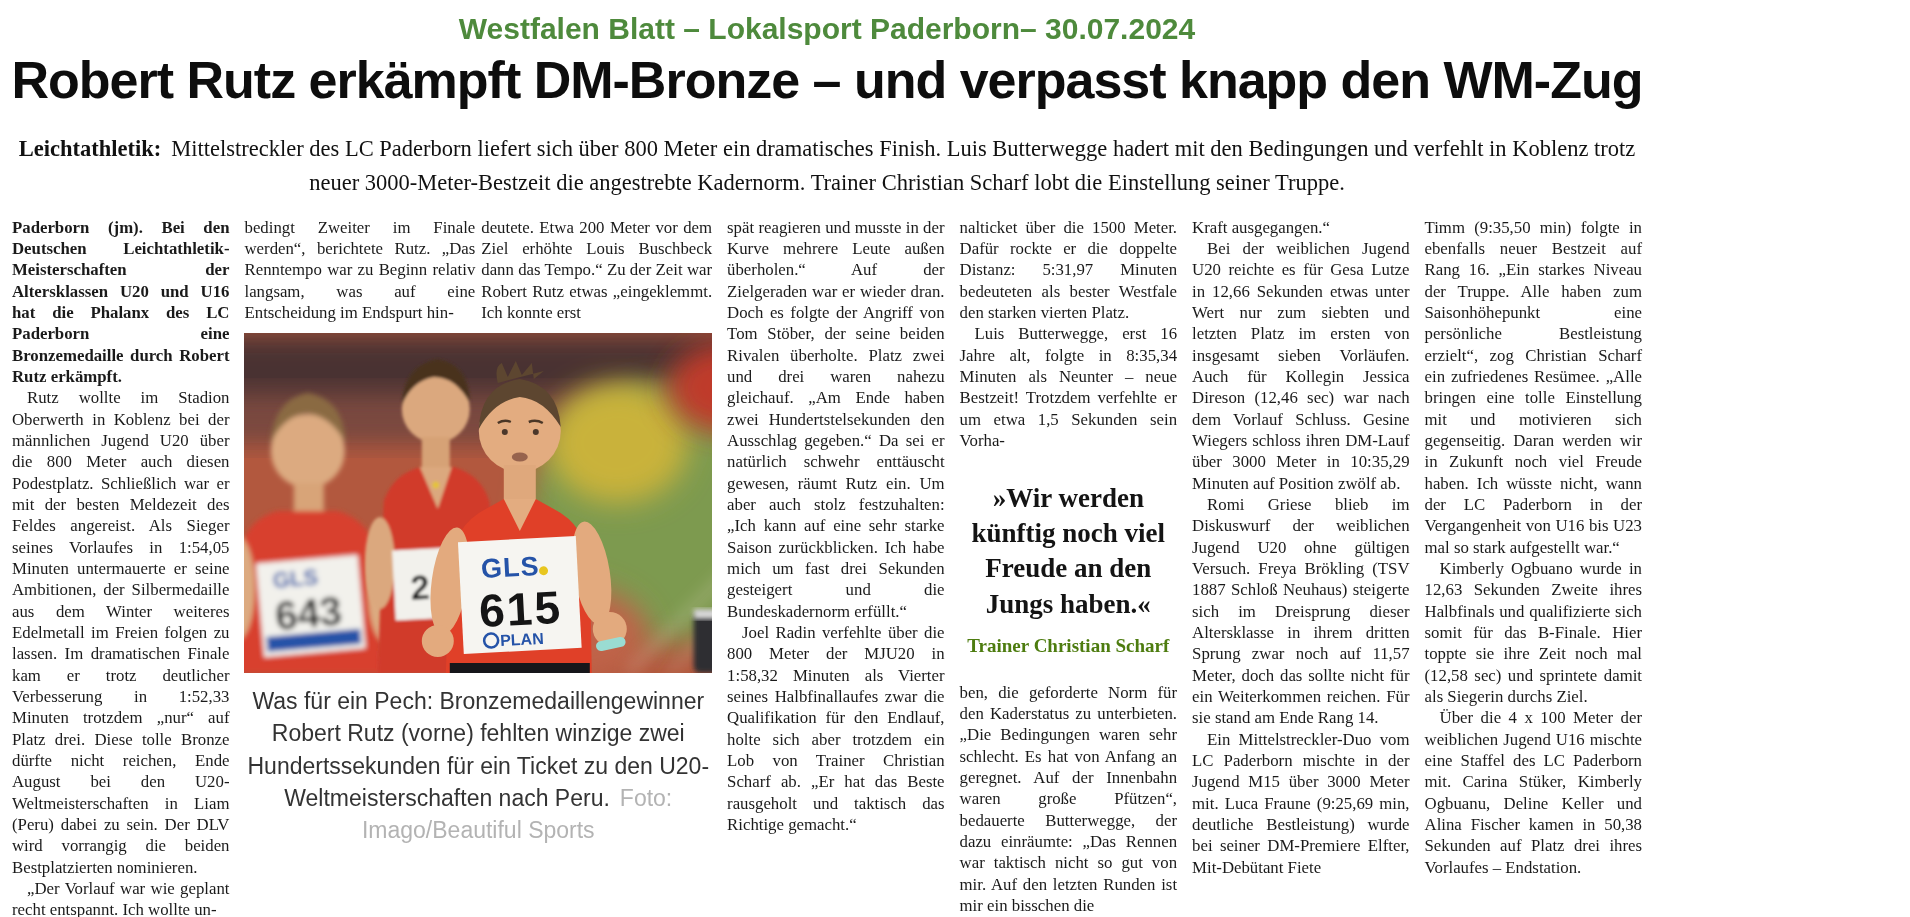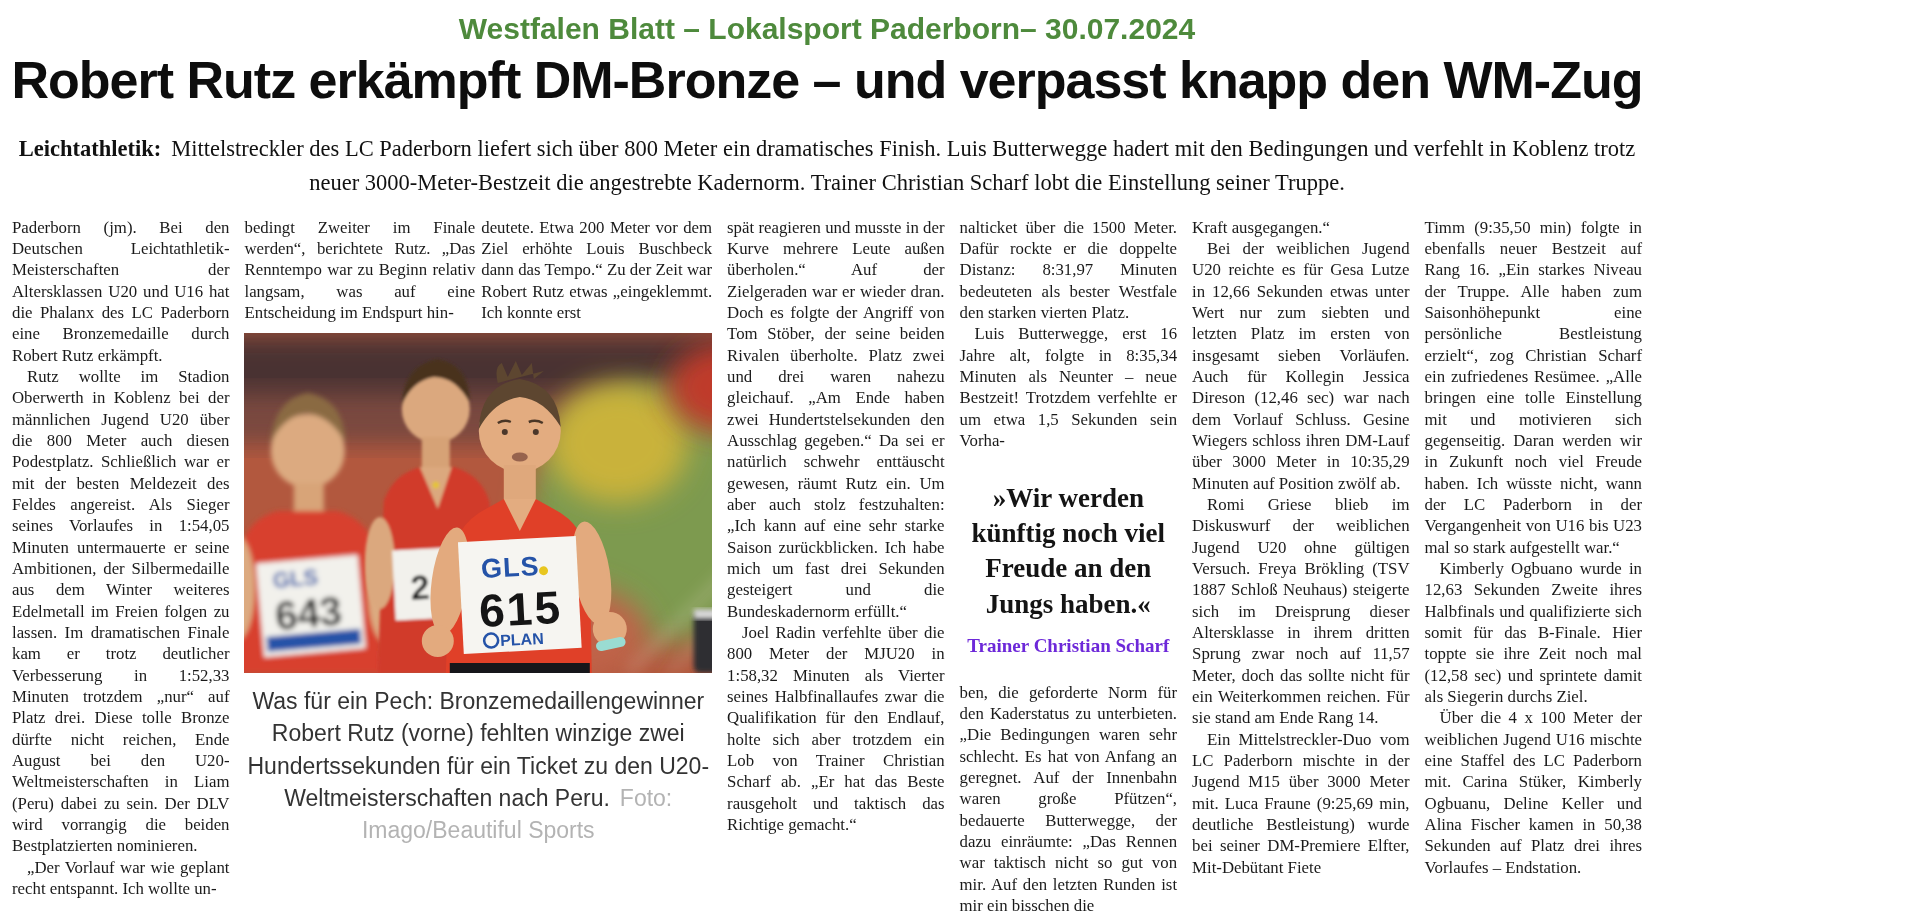--- a/index.html
+++ b/index.html
@@ -25,39 +25,39 @@
   }
   .sf-label{font-weight:700;margin-right:10px;}
 
   .body-cols{
     display:flex;gap:15px;padding:17px 12px 0;align-items:stretch;
     height:700px;box-sizing:border-box;
   }
   .col{flex:1 1 0;min-width:0;font-size:16.8px;line-height:1.27;text-align:justify;}
   .col p{margin:0;text-indent:15px;}
   .col p.cont{text-indent:0;}
-  .col p.lead{text-indent:0;font-weight:400;}
+  .col p.lead{text-indent:0;font-weight:700;}
 
   .photo-region{flex:2.15 1 0;min-width:0;display:flex;flex-direction:column;}
   .photo-top{display:flex;gap:6px;margin-bottom:10px;}
   .subcol{flex:1 1 0;min-width:0;font-size:16.8px;line-height:1.27;text-align:justify;}
   .subcol p{margin:0;text-indent:0;}
 
   .photo-frame{width:100%;height:340px;overflow:hidden;background:#b05a42;}
   .photo-frame svg{display:block;width:100%;height:100%;}
 
   .caption{
     margin-top:12px;font-family:"Liberation Sans", sans-serif;
     font-size:23px;line-height:1.4;color:#333;text-align:center;
   }
   .credit{color:#b3b3b3;margin-left:10px;}
 
   .pullquote{margin:30px 2px 24px;text-align:center;}
   .pq-text{font-size:27px;line-height:1.3;font-weight:600;color:#141414;}
-  .pq-attr{font-size:19px;font-weight:600;margin-top:12px;color:#6d28d9;}
+  .pq-attr{font-size:19px;font-weight:600;margin-top:12px;color:#4d7c0f;}
 
   
   .bib-sponsor{font-family:"Liberation Sans",sans-serif;font-weight:700;fill:#2553a8;}
   .bib-num{font-family:"Liberation Sans",sans-serif;font-weight:700;fill:#151515;}
   .bib-plan{font-family:"Liberation Sans",sans-serif;font-weight:700;fill:#2553a8;}
 </style>
 </head>
 <body>
 
 <div class="page">
@@ -183,21 +183,21 @@
         <span>Was für ein Pech: Bronzemedaillengewinner Robert Rutz (vorne) fehlten winzige zwei Hundertssekunden für ein Ticket zu den U20-Weltmeisterschaften nach Peru.</span><span class="credit">Foto: Imago/Beautiful Sports</span>
       </div>
     </div>
 
     <div class="col">
       <p class="cont">spät reagieren und musste in der Kurve mehrere Leute außen überholen.“ Auf der Zielgeraden war er wieder dran. Doch es folgte der Angriff von Tom Stöber, der seine beiden Rivalen überholte. Platz zwei und drei waren nahezu gleichauf. „Am Ende haben zwei Hundertstelsekunden den Ausschlag gegeben.“ Da sei er natürlich schwehr enttäuscht gewesen, räumt Rutz ein. Um aber auch stolz festzuhalten: „Ich kann auf eine sehr starke Saison zurückblicken. Ich habe mich um fast drei Sekunden gesteigert und die Bundeskadernorm erfüllt.“</p>
       <p>Joel Radin verfehlte über die 800 Meter der MJU20 in 1:58,32 Minuten als Vierter seines Halbfinallaufes zwar die Qualifikation für den Endlauf, holte sich aber trotzdem ein Lob von Trainer Christian Scharf ab. „Er hat das Beste rausgeholt und taktisch das Richtige gemacht.“</p>
     </div>
 
     <div class="col">
-      <p class="cont">nalticket über die 1500 Meter. Dafür rockte er die doppelte Distanz: 8:31,97 Minuten bedeuteten als bester Westfale den starken vierten Platz.</p>
+      <p class="cont">nalticket über die 1500 Meter. Dafür rockte er die doppelte Distanz: 5:31,97 Minuten bedeuteten als bester Westfale den starken vierten Platz.</p>
       <p>Luis Butterwegge, erst 16 Jahre alt, folgte in 8:35,34 Minuten als Neunter – neue Bestzeit! Trotzdem verfehlte er um etwa 1,5 Sekunden sein Vorha-</p>
       <div class="pullquote">
         <div class="pq-text">»Wir werden künftig noch viel Freude an den Jungs haben.«</div>
         <div class="pq-attr">Trainer Christian Scharf</div>
       </div>
       <p class="cont">ben, die geforderte Norm für den Kaderstatus zu unterbieten. „Die Bedingungen waren sehr schlecht. Es hat von Anfang an geregnet. Auf der Innenbahn waren große Pfützen“, bedauerte Butterwegge, der dazu einräumte: „Das Rennen war taktisch nicht so gut von mir. Auf den letzten Runden ist mir ein bisschen die</p>
     </div>
 
     <div class="col">
       <p class="cont">Kraft ausgegangen.“</p>

